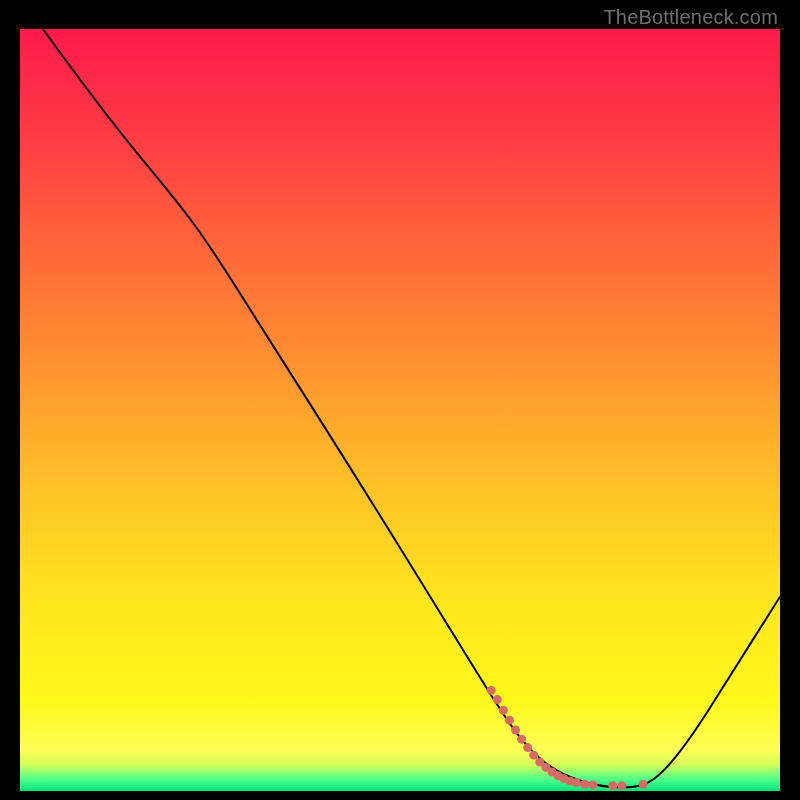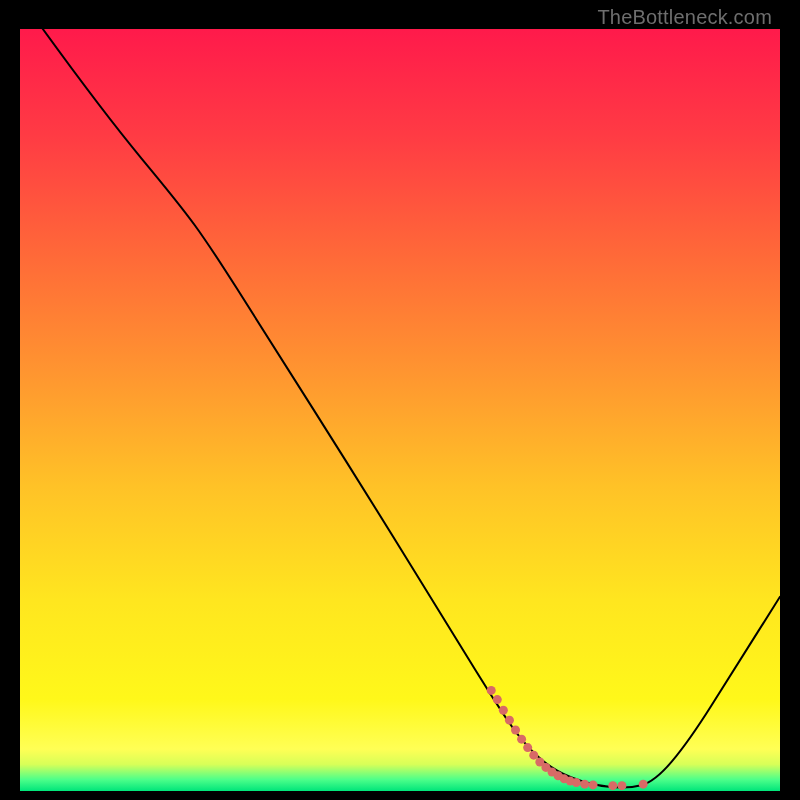--- a/index.html
+++ b/index.html
@@ -21,21 +21,21 @@
   }
   .plot {
     position: absolute;
     left: 0;
     top: 0;
     width: 760px;
     height: 762px;
   }
   .watermark {
     position: absolute;
-    right: 28px;
+    right: 22px;
     top: 6px;
     color: #6e6e6e;
     font-size: 20px;
     font-weight: 500;
     letter-spacing: 0.2px;
   }
 </style>
 </head>
 <body>
 

